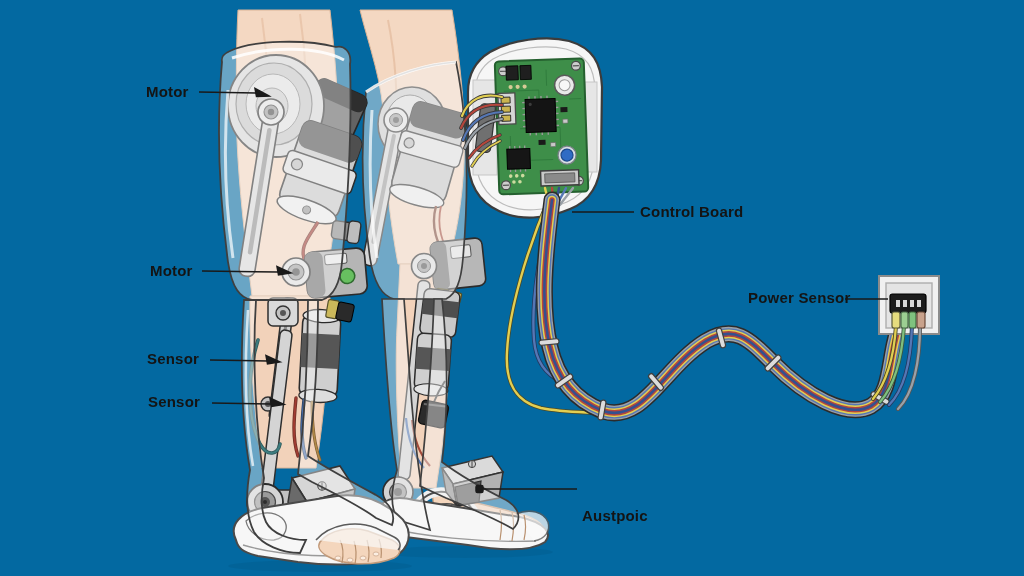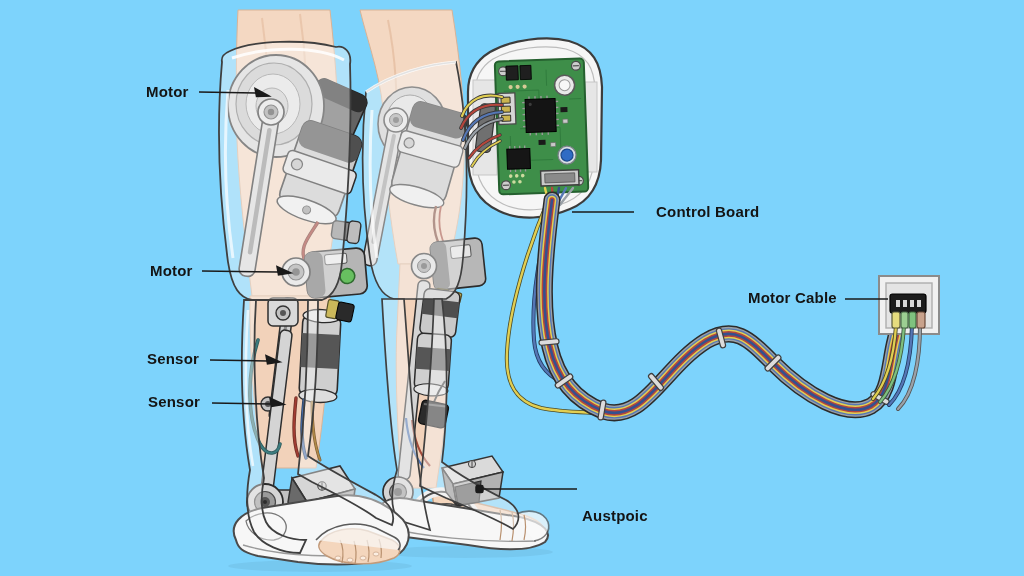--- a/index.html
+++ b/index.html
@@ -1,17 +1,17 @@
 <!DOCTYPE html>
 <html><head>
 <meta charset="utf-8">
 <style>
   html,body{margin:0;padding:0;background:#ffffff;}
   .stage{
-    position:relative;width:1024px;height:576px;background:#7dd3fc;
+    position:relative;width:1024px;height:576px;background:#0369a1;
     font-family:"Liberation Sans","DejaVu Sans",sans-serif;overflow:hidden;
   }
   .art{position:absolute;left:0;top:0;}
   .lbl{
     position:absolute;font-weight:700;font-size:15px;color:#141414;
     letter-spacing:.2px;white-space:nowrap;line-height:16px;
   }
 </style>
 </head>
 <body>
@@ -418,17 +418,17 @@
     <path d="M845,299 L888,299" fill="none"></path>
     <path d="M577,489 L483,489" fill="none"></path>
     <rect x="476" y="485.5" width="7" height="7" rx="1.5"></rect>
   </g>
 </svg>
 
 <div class="lbl" style="left:146px;top:84px">Motor</div>
 <div class="lbl" style="left:150px;top:263px">Motor</div>
 <div class="lbl" style="left:147px;top:351px">Sensor</div>
 <div class="lbl" style="left:148px;top:394px">Sensor</div>
-<div class="lbl" style="left:656px;top:204px">Control Board</div>
-<div class="lbl" style="left:748px;top:290px">Motor Cable</div>
+<div class="lbl" style="left:640px;top:204px">Control Board</div>
+<div class="lbl" style="left:748px;top:290px">Power Sensor</div>
 <div class="lbl" style="left:582px;top:508px">Austpoic</div>
 
 </div>
 
 </body></html>

